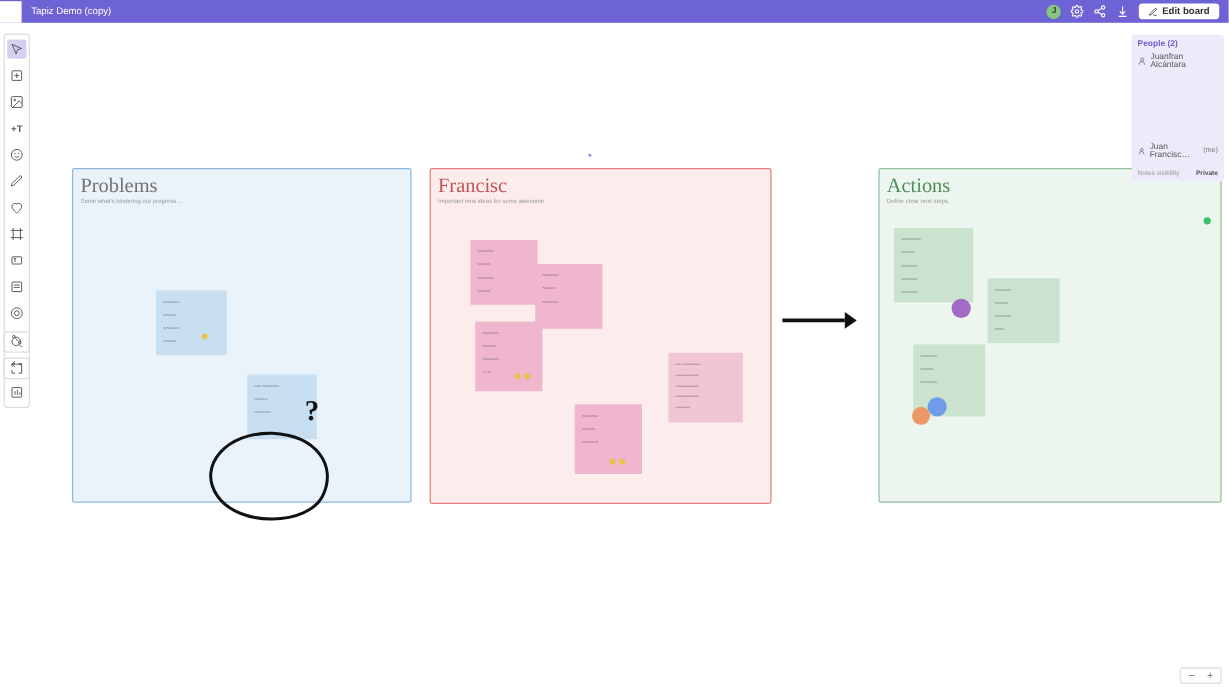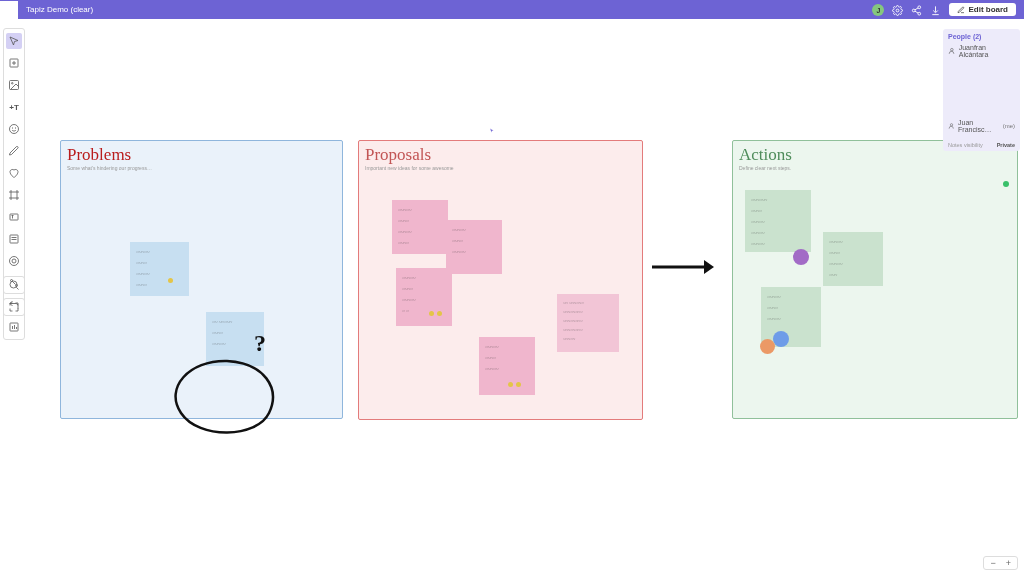--- a/index.html
+++ b/index.html
@@ -12,21 +12,21 @@
     --red-bg:#FCECEC;
     --green-bg:#ECF6EE;
   }
   *{box-sizing:border-box;}
   body{margin:0;width:1024px;height:576px;font-family:-apple-system,Helvetica,Arial,sans-serif;background:#fff;overflow:hidden;position:relative;}
 
   
   .topbar{height:19px;background:var(--purple);display:flex;align-items:center;color:#fff;font-size:8px;}
   .logo{width:18px;height:18px;margin-right:6px;background:#fff;display:inline-block;}
   .topbar-title{margin-left:2px;}
-  .top-right{margin-left:auto;display:flex;align-items:flex-end;gap:8px;margin-right:8px;}
+  .top-right{margin-left:auto;display:flex;align-items:center;gap:8px;margin-right:8px;}
   .avatar-sm{width:12px;height:12px;border-radius:50%;background:#85C77E;display:flex;align-items:center;justify-content:center;font-size:7px;font-weight:bold;color:#333;}
   .top-icon{width:11px;height:11px;}
   .top-icon svg{width:100%;height:100%;stroke:#fff;fill:none;stroke-width:2;}
   .edit-btn{background:#fff;color:#333;border:none;border-radius:3px;font-size:8px;padding:2px 8px;font-weight:600;display:flex;align-items:center;gap:3px;}
   .edit-btn svg{width:8px;height:8px;stroke:#333;fill:none;stroke-width:2;}
 
   
   .toolbar{position:absolute;left:3px;top:28px;width:22px;background:#fff;border:1px solid #ddd;border-radius:3px;display:flex;flex-direction:column;align-items:center;padding:4px 0;gap:6px;}
   .tool{width:16px;height:16px;display:flex;align-items:center;justify-content:center;border-radius:2px;}
   .tool.active{background:#D4D0F4;}
@@ -37,21 +37,21 @@
   .fullscreen-btn{position:absolute;left:3px;top:298px;width:22px;border:1px solid #ddd;border-radius:3px;display:flex;align-items:center;justify-content:center;padding:2px 0;}
   .fullscreen-btn svg{width:12px;height:12px;stroke:#555;fill:none;stroke-width:1.6;}
 
   
   .canvas{position:relative;width:100%;height:calc(100% - 19px);}
   .frame{position:absolute;border-radius:2px;}
   .frame-title{font-family:"Brush Script MT",cursive;font-size:17px;padding:4px 6px 0 6px;}
   .frame-sub{font-size:5px;color:#999;padding:0 6px;}
 
   .problems{left:60px;top:121px;width:283px;height:279px;background:var(--blue-bg);border:1px solid var(--blue);}
-  .problems .frame-title{color:#b91c1c;}
+  .problems .frame-title{color:#737373;}
   .proposals{left:358px;top:121px;width:285px;height:280px;background:var(--red-bg);border:1px solid var(--red);}
   .proposals .frame-title{color:#C25555;}
   .actions{left:732px;top:121px;width:286px;height:279px;background:var(--green-bg);border:1px solid var(--green);}
   .actions .frame-title{color:#4F8C5B;}
 
   .note{position:absolute;font-size:5px;line-height:2.2;padding:5px 6px;color:#333;}
   .note.blue{background:#C7DFF1;}
   .note.pink{background:#F0B6CD;}
   .note.pink2{background:#F2C5D6;}
   .note.green{background:#CAE2CE;}
@@ -90,21 +90,21 @@
   .hint-dot{position:absolute;right:8px;top:40px;width:6px;height:6px;background:#3AC06A;border-radius:50%;}
 
   
   .big-dot{position:absolute;border-radius:50%;}
 </style>
 </head>
 <body>
 
 <div class="topbar">
   <span class="logo"></span>
-  <span class="topbar-title">Tapiz Demo (clear)</span>
+  <span class="topbar-title">Tapiz Demo (copy)</span>
   <div class="top-right">
     <span class="avatar-sm">J</span>
     <span class="top-icon"><svg viewBox="0 0 24 24">
           <circle cx="12" cy="12" r="3"></circle>
           <path d="M19.4 15a1.7 1.7 0 0 0 .3 1.8l.1.1a2 2 0 1 1-2.8 2.8l-.1-.1a1.7 1.7 0 0 0-1.8-.3 1.7 1.7 0 0 0-1 1.5V21a2 2 0 1 1-4 0v-.1a1.7 1.7 0 0 0-1-1.5 1.7 1.7 0 0 0-1.8.3l-.1.1a2 2 0 1 1-2.8-2.8l.1-.1a1.7 1.7 0 0 0 .3-1.8 1.7 1.7 0 0 0-1.5-1H3a2 2 0 1 1 0-4h.1a1.7 1.7 0 0 0 1.5-1 1.7 1.7 0 0 0-.3-1.8l-.1-.1a2 2 0 1 1 2.8-2.8l.1.1a1.7 1.7 0 0 0 1.8.3h0a1.7 1.7 0 0 0 1-1.5V3a2 2 0 1 1 4 0v.1a1.7 1.7 0 0 0 1 1.5h0a1.7 1.7 0 0 0 1.8-.3l.1-.1a2 2 0 1 1 2.8 2.8l-.1.1a1.7 1.7 0 0 0-.3 1.8v0a1.7 1.7 0 0 0 1.5 1H21a2 2 0 1 1 0 4h-.1a1.7 1.7 0 0 0-1.5 1z"></path>
         </svg></span>
     <span class="top-icon"><svg viewBox="0 0 24 24">
           <circle cx="18" cy="5" r="3"></circle>
           <circle cx="6" cy="12" r="3"></circle>
           <circle cx="18" cy="19" r="3"></circle>
@@ -243,21 +243,21 @@
     <div class="frame-sub">Some what's hindering our progress…</div>
     <div class="note blue scribble" style="left:69px;top:101px;width:59px;height:54px;">~~~~~<br>~~~~<br>~~~~~<br>~~~~<span class="dot" style="background:#E4C547;right:16px;bottom:13px;"></span></div>
     <div class="note blue scribble" style="left:145px;top:171px;width:58px;height:54px;">~~ ~~~~~<br>~~~~<br>~~~~~</div>
     <span class="doodle"><svg viewBox="0 0 115 80">
           <path d="M58 3 C 95 5, 112 30, 100 55 C 88 80, 30 82, 12 55 C -5 30, 20 2, 58 3 Z" fill="none" stroke="#111" stroke-width="2.5"></path>
         </svg></span>
     <span class="qmark">?</span>
   </div>
 
   <div class="frame proposals">
-    <div class="frame-title">Proposals</div>
+    <div class="frame-title">Francisc</div>
     <div class="frame-sub">Important new ideas for some awesome</div>
     <div class="note pink scribble" style="left:33px;top:59px;width:56px;height:54px;">~~~~~<br>~~~~<br>~~~~~<br>~~~~</div>
     <div class="note pink scribble" style="left:87px;top:79px;width:56px;height:54px;">~~~~~<br>~~~~<br>~~~~~</div>
     <div class="note pink scribble" style="left:37px;top:127px;width:56px;height:58px;">~~~~~<br>~~~~<br>~~~~~<br>~ ~<span class="dot" style="background:#E4C547;right:18px;bottom:10px;"></span><span class="dot" style="background:#E4C547;right:10px;bottom:10px;"></span></div>
     <div class="note pink2 scribble" style="left:198px;top:153px;width:62px;height:58px;font-size:4.5px;line-height:2;">~~ ~~~~~~<br>~~~~~~~~<br>~~~~~~~~<br>~~~~~~~~<br>~~~~~</div>
     <div class="note pink scribble" style="left:120px;top:196px;width:56px;height:58px;">~~~~~<br>~~~~<br>~~~~~<span class="dot" style="background:#E4C547;right:22px;bottom:8px;"></span><span class="dot" style="background:#E4C547;right:14px;bottom:8px;"></span></div>
   </div>
 
   <span class="arrow"><svg viewBox="0 0 64 20">
         <line x1="2" y1="10" x2="54" y2="10" stroke="#111" stroke-width="3"></line>

